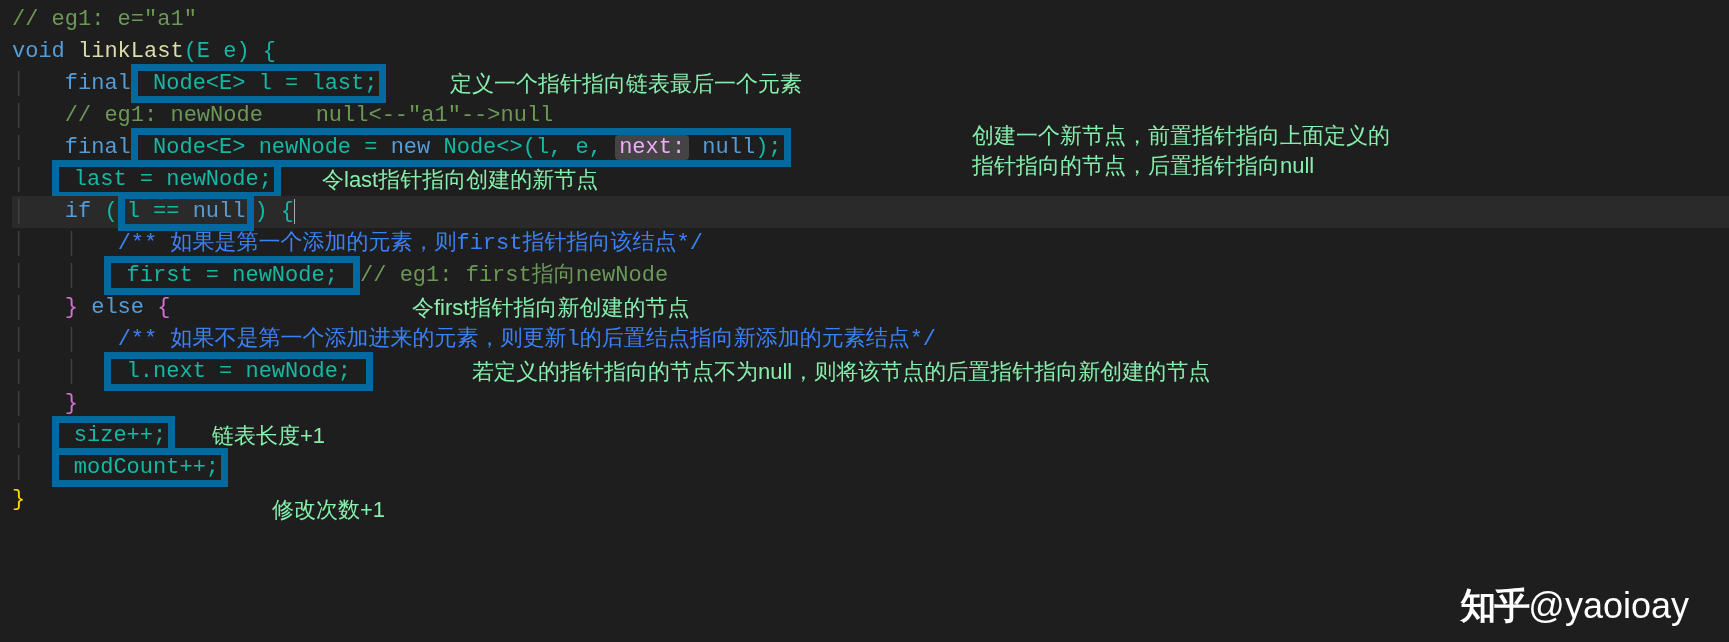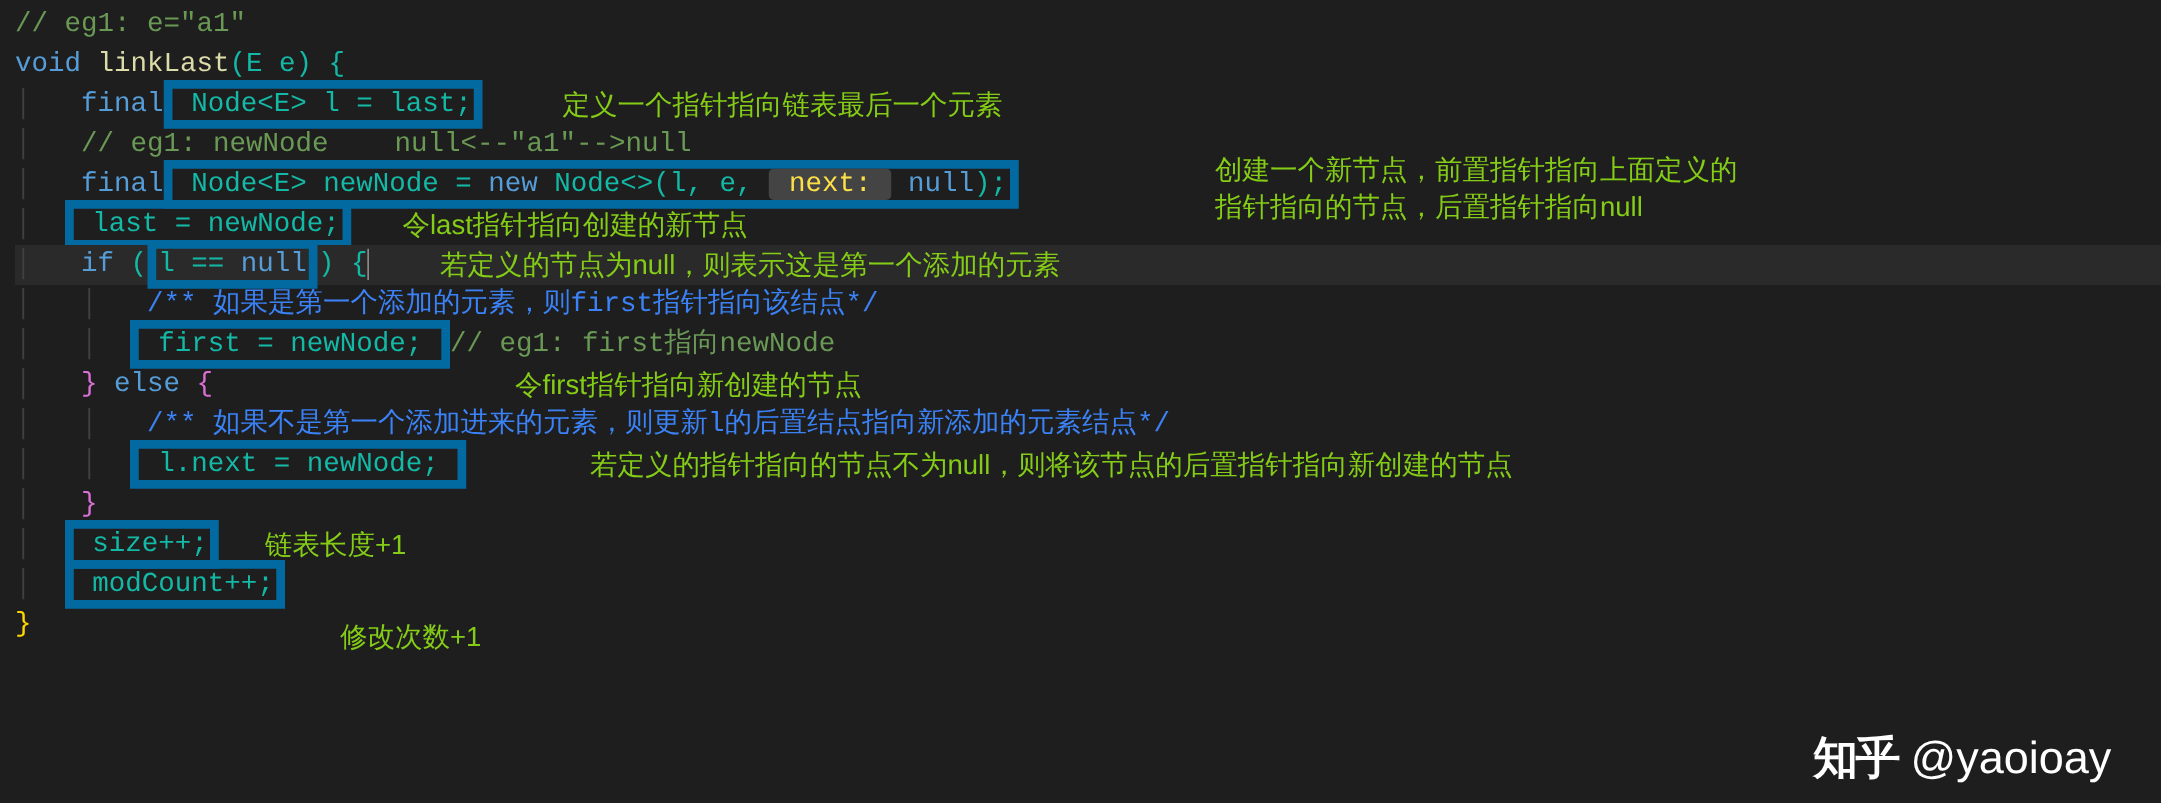--- a/index.html
+++ b/index.html
@@ -18,34 +18,33 @@
   .line { white-space: pre; position: relative; }
   .comment { color: #6a9955; }
   .doccomment { color: #3b82f6; }
   .keyword { color: #569cd6; }
   .method { color: #dcdcaa; }
   .plain { color: #14b8a6; }
   .brace { color: #ffd700; }
   .brace2 { color: #da70d6; }
   .pipe { color: #404040; }
   .redbox { border: 7px solid #0369a1; padding: 0 2px; }
-  .redtext { color: #84cc16; font-family: 'Microsoft YaHei', sans-serif; font-size: 22px; }
-  .hint { background:#444; color:#fde047; border-radius:4px; padding:0 16px; }
+  .redtext { color: #86efac; font-family: 'Microsoft YaHei', sans-serif; font-size: 22px; }
+  .hint { background:#444; color:#f0abfc; border-radius:4px; padding:0 4px; }
   .active-line { background:#2a2a2a; display:inline-block; width:100%; }
   .watermark {
     position: absolute;
     right: 40px;
     bottom: 20px;
     color: #ffffff;
     font-family: 'Microsoft YaHei', sans-serif;
     font-size: 36px;
     font-weight: 500;
     display: flex;
     align-items: center;
-    gap: 10px;
   }
   .zhihu-logo {
     font-weight: bold;
     letter-spacing: -2px;
   }
   .cursor { border-left: 1px solid #aaa; }
   .abs-annot { position:absolute; white-space:nowrap; }
 </style>
 </head>
 <body>
@@ -58,21 +57,21 @@
 
 <div class="line"><span class="pipe">│   </span><span class="keyword">final</span><span class="redbox plain"> Node&lt;E&gt; l = last;</span><span class="redtext abs-annot" style="left:438px;">定义一个指针指向链表最后一个元素</span></div>
 
 <div class="line"><span class="pipe">│   </span><span class="comment">// eg1: newNode    null&lt;--"a1"--&gt;null</span></div>
 
 <div class="line"><span class="pipe">│   </span><span class="keyword">final</span><span class="redbox"><span class="plain"> Node&lt;E&gt; newNode = </span><span class="keyword">new</span><span class="plain"> Node&lt;&gt;(l, e, </span><span class="hint">next:</span><span class="keyword"> null</span><span class="plain">);</span></span><span class="redtext abs-annot" style="left:960px; top:-12px;">创建一个新节点，前置指针指向上面定义的</span><span class="redtext abs-annot" style="left:960px; top:18px;">指针指向的节点，后置指针指向null</span></div>
 
 <div class="line"><span class="pipe">│  </span><span class="redbox plain"> last = newNode;</span><span class="redtext abs-annot" style="left:310px;">令last指针指向创建的新节点</span></div>
 
 
-<div class="line active-line"><span class="pipe">│   </span><span class="keyword">if</span><span class="plain"> (</span><span class="redbox"><span class="plain">l == </span><span class="keyword">null</span></span><span class="plain">) {</span><span class="cursor"></span><span class="redtext abs-annot" style="left:340px;">若定义的节点为null，则表示这是第一个添加的元素</span></div>
+<div class="line active-line"><span class="pipe">│   </span><span class="keyword">if</span><span class="plain"> (</span><span class="redbox"><span class="plain">l == </span><span class="keyword">null</span></span><span class="plain">) {</span><span class="cursor"></span></div>
 
 <div class="line"><span class="pipe">│   │   </span><span class="doccomment">/** 如果是第一个添加的元素，则first指针指向该结点*/</span></div>
 
 <div class="line"><span class="pipe">│   │  </span><span class="redbox plain"> first = newNode; </span><span class="comment">// eg1: first指向newNode</span></div>
 
 <div class="line"><span class="pipe">│   </span><span class="brace2">}</span><span class="keyword"> else </span><span class="brace2">{</span><span class="redtext abs-annot" style="left:400px;">令first指针指向新创建的节点</span></div>
 
 <div class="line"><span class="pipe">│   │   </span><span class="doccomment">/** 如果不是第一个添加进来的元素，则更新l的后置结点指向新添加的元素结点*/</span></div>
 
 <div class="line"><span class="pipe">│   │  </span><span class="redbox plain"> l.next = newNode; </span><span class="redtext abs-annot" style="left:460px;">若定义的指针指向的节点不为null，则将该节点的后置指针指向新创建的节点</span></div>

